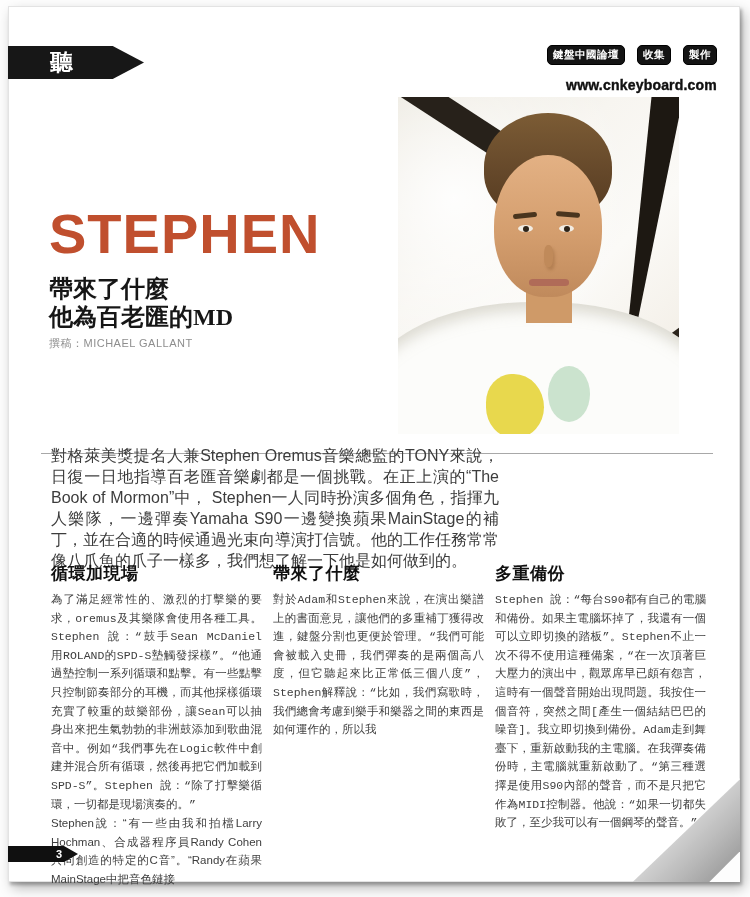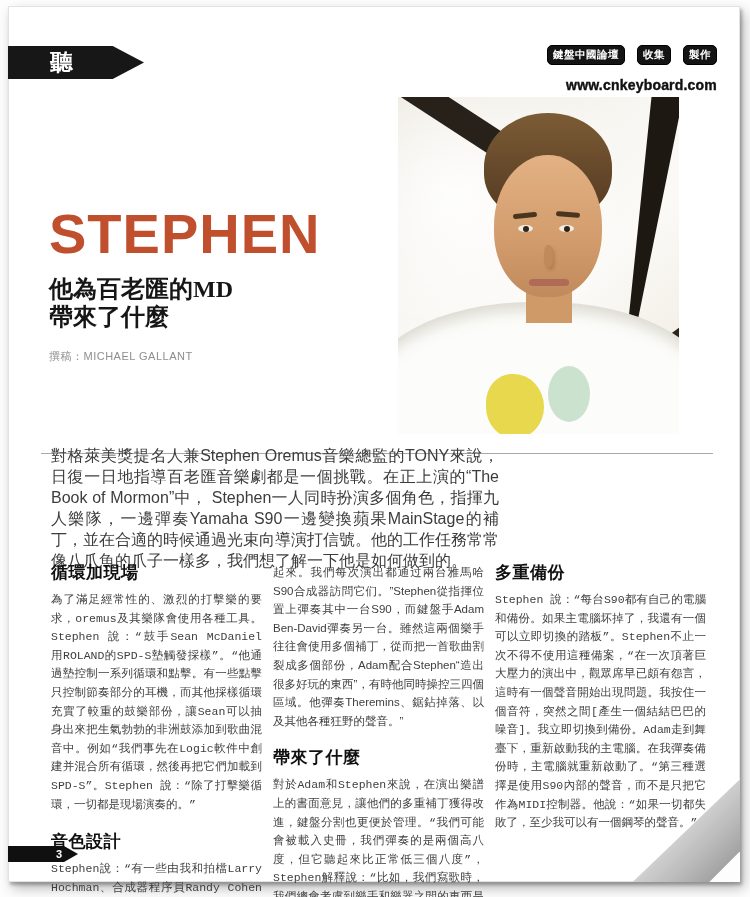--- a/index.html
+++ b/index.html
@@ -26,21 +26,21 @@
                   border:1px solid #000; }
   .credit-url { margin-top:12px; font-size:14px; font-weight:bold; color:#111;
                 letter-spacing:.2px; -webkit-text-stroke:.4px #111; }
 
   
   .headline { position:absolute; left:40px; top:196px; }
   .headline .big { font-size:56px; font-weight:800; letter-spacing:1px;
                    color:var(--accent); line-height:62px; }
   .subtitle { margin-top:10px; font-family:"Liberation Serif","DejaVu Serif",serif;
               font-weight:bold; font-size:24px; line-height:28px; color:#161616; }
-  .byline { margin-top:18px; font-size:11px; color:#8e8e8e; letter-spacing:.5px; }
+  .byline { margin-top:5px; font-size:11px; color:#8e8e8e; letter-spacing:.5px; }
 
   
   .photo { position:absolute; left:389px; top:90px; width:281px; height:337px;
            overflow:hidden;
            background:
              radial-gradient(circle at 20% 30%, rgba(255,255,255,.9), rgba(255,255,255,0) 55%),
              linear-gradient(135deg,#e9e5da 0%,#f7f5f0 35%,#fbfaf7 60%,#efe9df 100%); }
   .photo div { position:absolute; }
   .rail-a { left:-70px; top:-6px; width:215px; height:26px; background:#27211a;
             transform:rotate(33deg); }
@@ -86,21 +86,21 @@
 
   
   .intro { position:absolute; left:42px; top:438px; width:448px;
            font-size:16px; line-height:21px; color:#3c3c3c; text-align:justify; }
 
   
   .col { position:absolute; top:556px; width:211px; font-size:11.5px;
          line-height:18.6px; color:#3e3e3e; text-align:justify; }
   .col1 { left:42px; } .col2 { left:264px; } .col3 { left:486px; }
   .sec-h { font-size:17px; font-weight:bold; color:#101010; line-height:22px;
-           margin-bottom:6px; letter-spacing:.5px;font-family:Liberation Mono, monospace; }
+           margin-bottom:6px; letter-spacing:.5px; }
   .col .sec-h + p { margin-top:0;font-family:Liberation Mono, monospace; }
   .col p + .sec-h { margin-top:18px; }
 
   
   .pagenum { position:absolute; left:-1px; top:839px; width:70px; height:16px;
              background:#101010; color:#fff;
              clip-path:polygon(0 0, 80% 0, 100% 50%, 80% 100%, 0 100%);
              display:flex; align-items:center; justify-content:flex-end; }
   .pagenum span { font-size:11px; font-weight:bold; margin-right:16px; }
 
@@ -151,39 +151,37 @@
     <div class="eye-r"></div>
     <div class="pup-l"></div>
     <div class="pup-r"></div>
     <div class="nose"></div>
     <div class="mouth"></div>
   </div>
 
   <div class="headline">
     <div class="big">STEPHEN</div>
     <div class="subtitle">
+      <div>帶來了什麼</div>
       <div>他為百老匯的MD</div>
-      <div>帶來了什麼</div>
     </div>
     <div class="byline">撰稿：MICHAEL GALLANT</div>
   </div>
 
   <div class="rule"></div>
 
   <p class="intro">對格萊美獎提名人兼Stephen Oremus音樂總監的TONY來說，日復一日地指導百老匯音樂劇都是一個挑戰。在正上演的“The Book of Mormon”中， Stephen一人同時扮演多個角色，指揮九人樂隊，一邊彈奏Yamaha S90一邊變換蘋果MainStage的補丁，並在合適的時候通過光束向導演打信號。他的工作任務常常像八爪魚的爪子一樣多，我們想了解一下他是如何做到的。</p>
 
   <div class="col col1">
     <div class="sec-h">循環加現場</div>
     <p>為了滿足經常性的、激烈的打擊樂的要求，oremus及其樂隊會使用各種工具。Stephen 說：“鼓手Sean McDaniel 用ROLAND的SPD-S墊觸發採樣”。“他通過墊控制一系列循環和點擊。有一些點擊只控制節奏部分的耳機，而其他採樣循環充實了較重的鼓樂部份，讓Sean可以抽身出來把生氣勃勃的非洲鼓添加到歌曲混音中。例如“我們事先在Logic軟件中創建并混合所有循環，然後再把它們加載到SPD-S”。Stephen 說：“除了打擊樂循環，一切都是現場演奏的。”</p>
-    <div class="sec-h">音色設計</div>
     <p>Stephen說：“有一些由我和拍檔Larry Hochman、合成器程序員Randy Cohen共同創造的特定的C音”。“Randy在蘋果MainStage中把音色鏈接</p>
   </div>
 
   <div class="col col2">
-    <p>起來。我們每次演出都通过兩台雅馬哈S90合成器訪問它们。”Stephen從指揮位置上彈奏其中一台S90，而鍵盤手Adam Ben-David彈奏另一台。雖然這兩個樂手往往會使用多個補丁，從而把一首歌曲割裂成多個部份，Adam配合Stephen“造出很多好玩的東西”，有時他同時操控三四個區域。他彈奏Theremins、鋸鉆掉落、以及其他各種狂野的聲音。”</p>
     <div class="sec-h">帶來了什麼</div>
     <p>對於Adam和Stephen來說，在演出樂譜上的書面意見，讓他們的多重補丁獲得改進，鍵盤分割也更便於管理。“我們可能會被載入史冊，我們彈奏的是兩個高八度，但它聽起來比正常低三個八度”，Stephen解釋說：“比如，我們寫歌時，我們總會考慮到樂手和樂器之間的東西是如何運作的，所以我</p>
   </div>
 
   <div class="col col3">
     <div class="sec-h">多重備份</div>
     <p>Stephen 說：“每台S90都有自己的電腦和備份。如果主電腦坏掉了，我還有一個可以立即切換的踏板”。Stephen不止一次不得不使用這種備案，“在一次頂著巨大壓力的演出中，觀眾席早已頗有怨言，這時有一個聲音開始出現問題。我按住一個音符，突然之間[產生一個結結巴巴的噪音]。我立即切換到備份。Adam走到舞臺下，重新啟動我的主電腦。在我彈奏備份時，主電腦就重新啟動了。“第三種選擇是使用S90內部的聲音，而不是只把它作為MIDI控制器。他說：“如果一切都失敗了，至少我可以有一個鋼琴的聲音。”</p>
   </div>
 
   <div class="pagenum">

